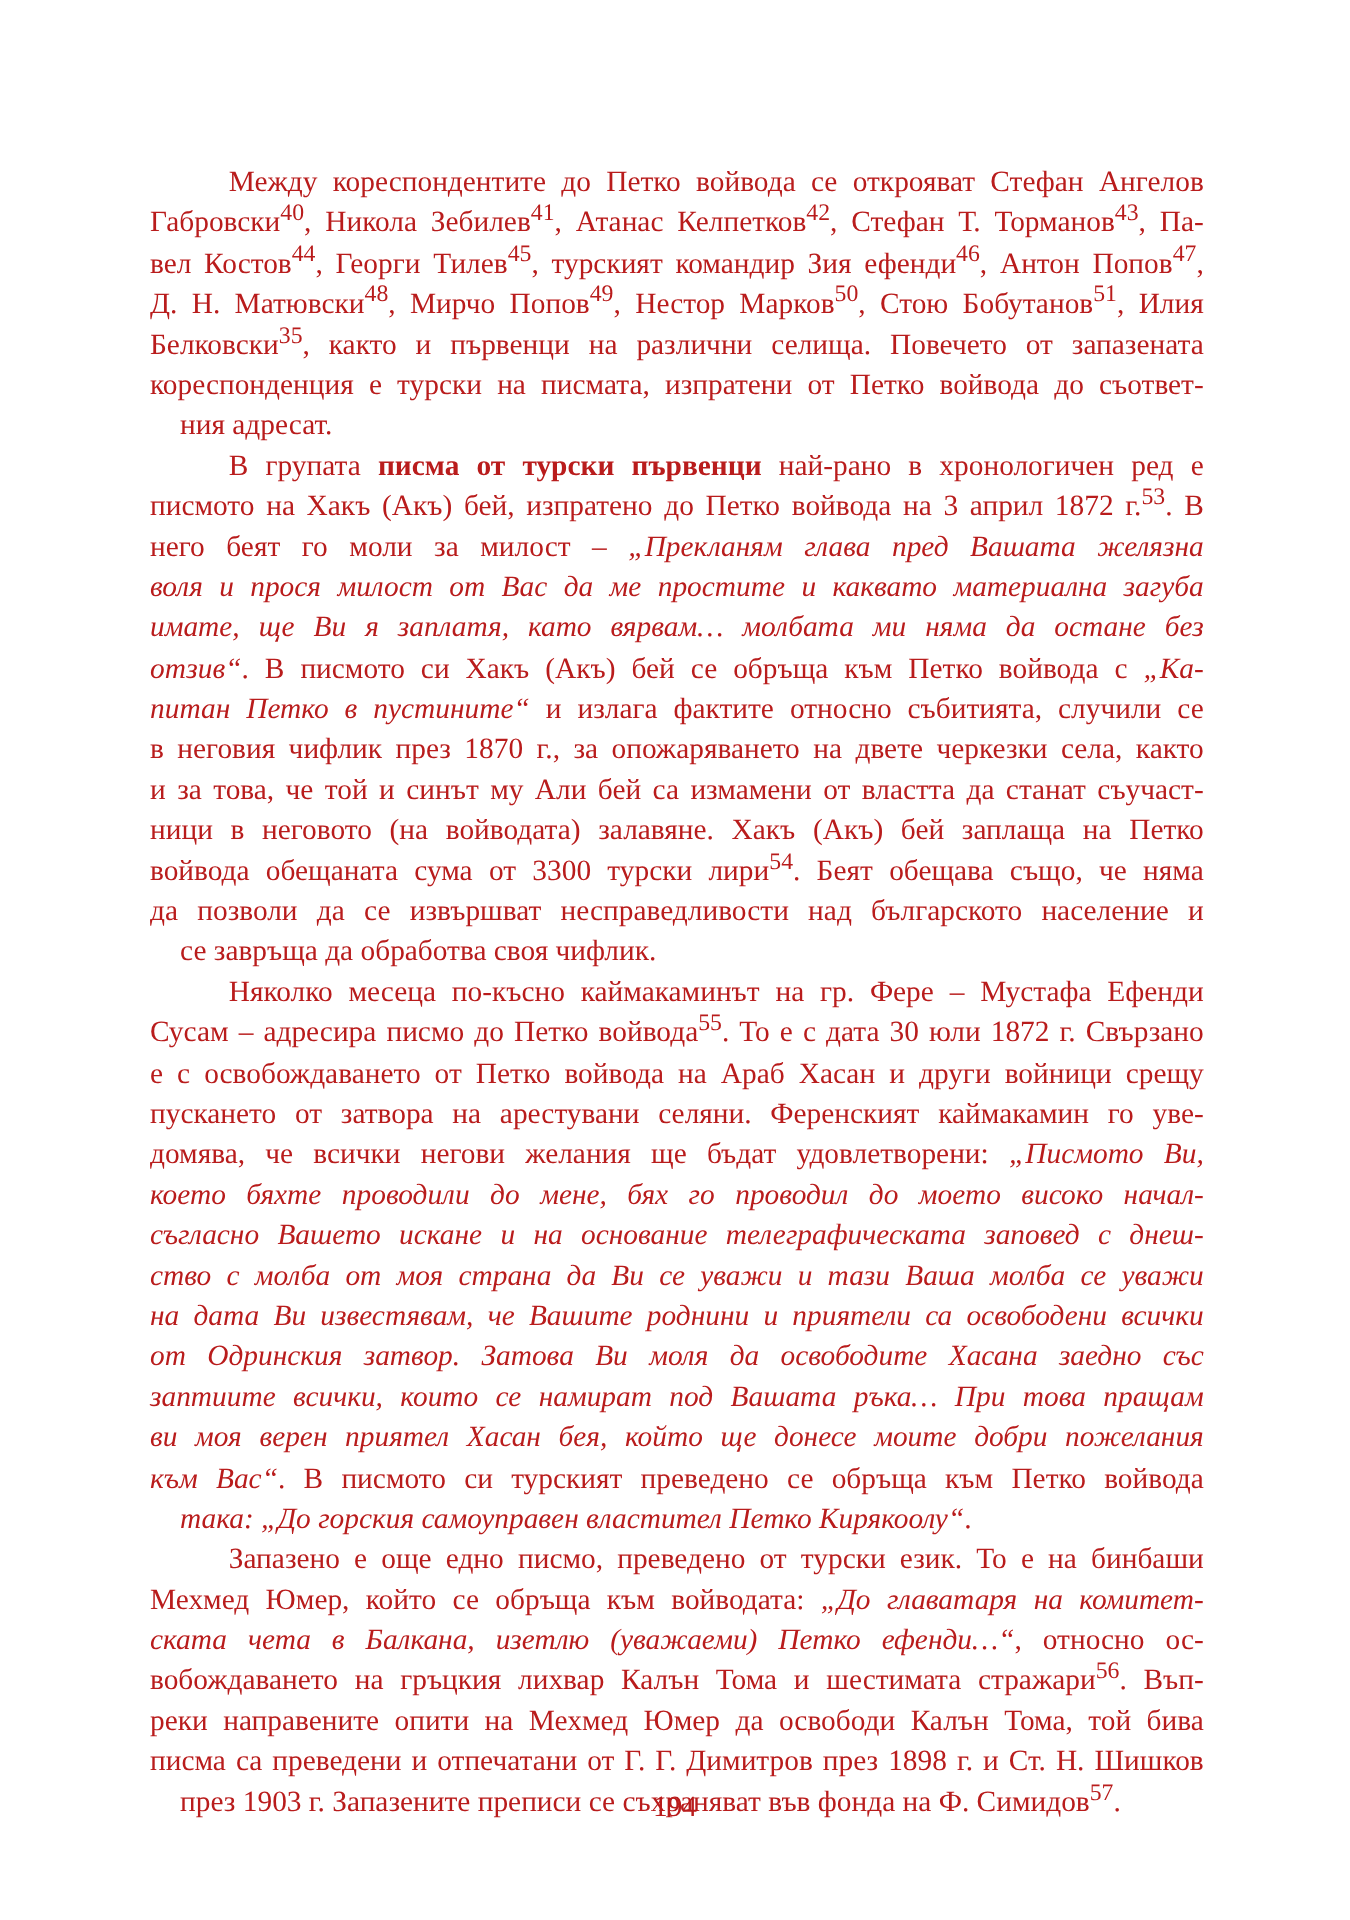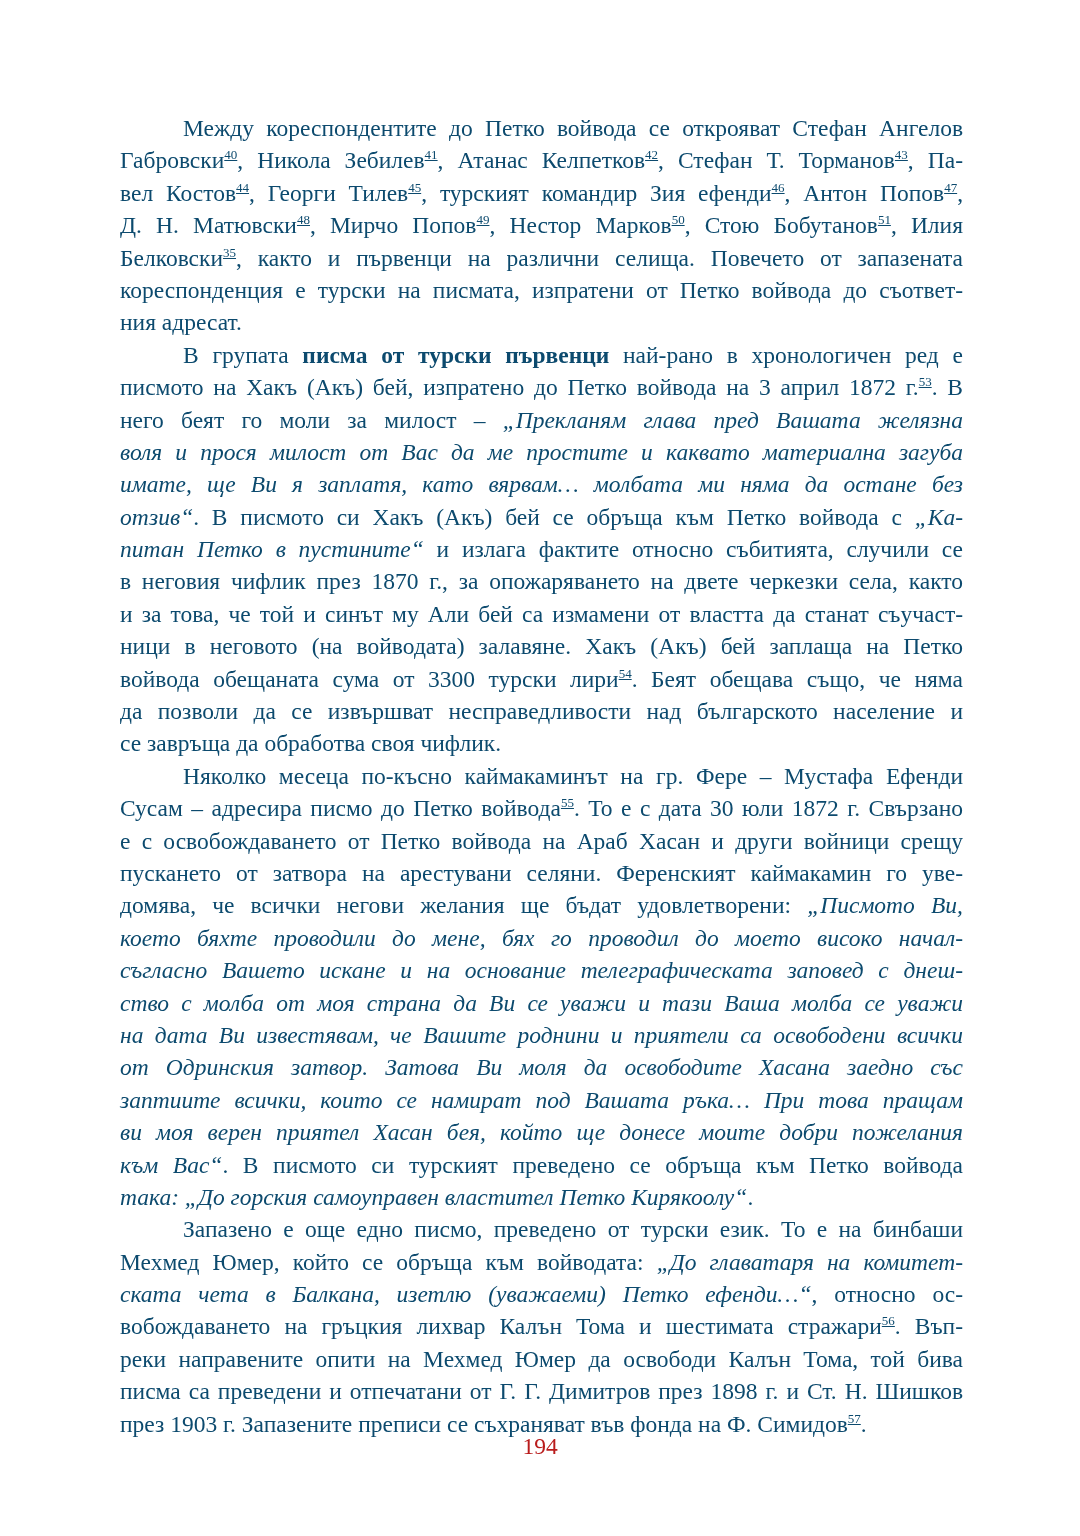--- a/index.html
+++ b/index.html
@@ -1,27 +1,27 @@
 <!DOCTYPE html>
 <html><head>
 <meta charset="utf-8">
 <style>
   html, body { margin: 0; padding: 0; background: #ffffff; }
   body { width: 1080px; height: 1536px; position: relative; overflow: hidden; }
   .page {
-    position: absolute; left: 120px; top: 112px; width: 843px;
-    font-family: "Liberation Serif", serif; font-size: 23.5px; color: #0c4a6e;
+    position: absolute; left: 120px; top: 130px; width: 843px;
+    font-family: "Liberation Serif", serif; font-size: 23.5px; color: #b91c1c;
   }
   .line {
     height: 32.4px; line-height: 32.4px; white-space: nowrap;
     text-align: justify; text-align-last: justify; overflow: visible;
   }
-  .line.last { text-align-last: left; }
+  .line.last { text-align-last: left; margin-left: 24px; }
   .line.indent { padding-left: 63px; }
-  sup { font-size: 13px; line-height: 0; vertical-align: 9px; text-decoration: underline; }
+  sup { font-size: 19px; line-height: 0; vertical-align: 9px; }
   i { font-style: italic; }
   b { font-weight: bold; }
   .pagenum {
     position: absolute; left: 0; width: 1080px; top: 1433px; text-align: center;
     font-family: "Liberation Serif", serif; font-size: 23.5px; color: #b91c1c;
   }
 </style>
 </head>
 <body>
 

